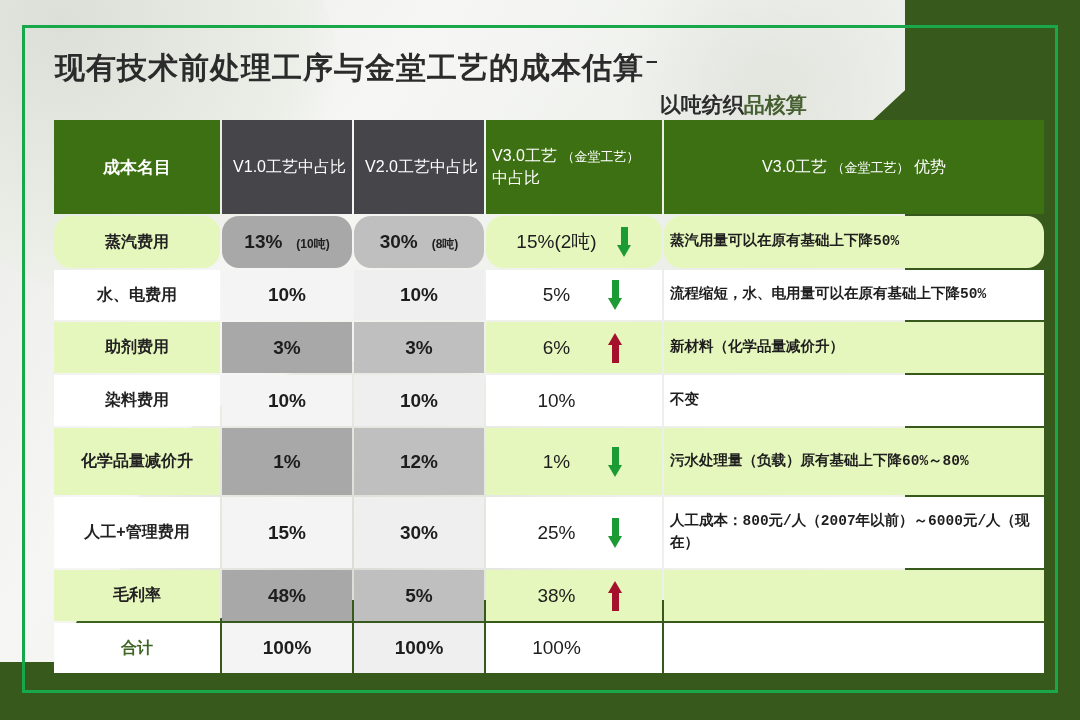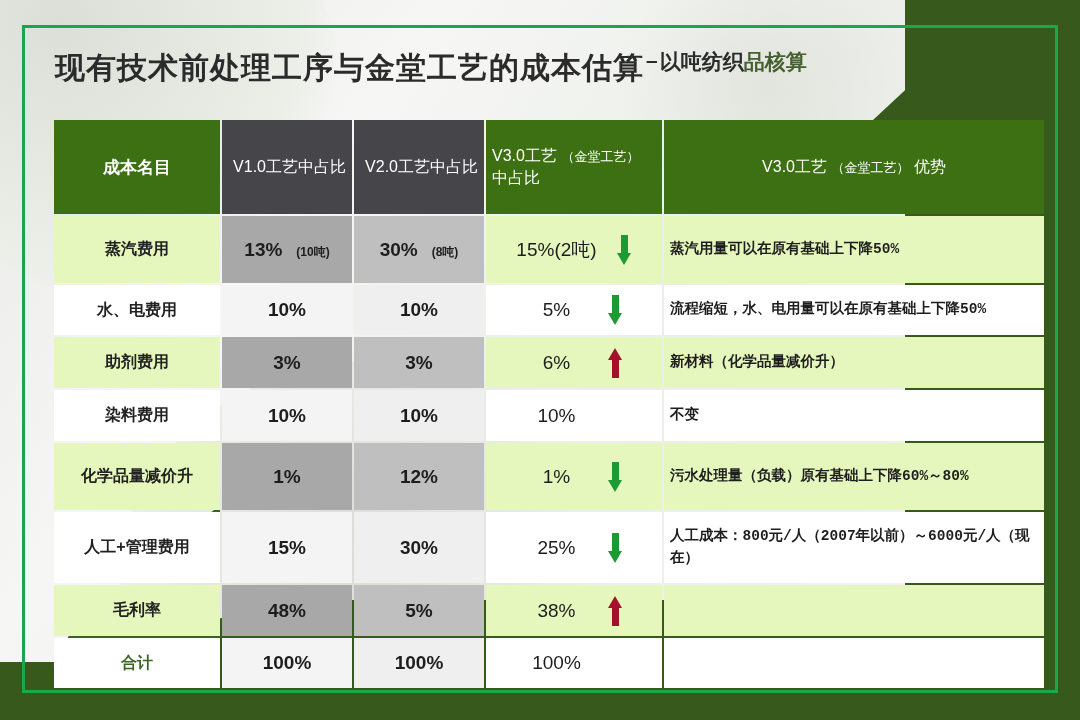--- a/index.html
+++ b/index.html
@@ -97,20 +97,21 @@
     font-size: 21px;
     font-weight: bold;
     color: #2b2b2b;
     padding: 0 2px;
   }
   .title-sub {
     font-size: 21px;
     font-weight: bold;
     color: #2b2b2b;
     white-space: nowrap;
+    margin-top: 43px;
   }
   .title-sub .occluded { color: #455f30; }
 
   
   .table-wrap {
     position: absolute;
     left: 52px; top: 118px;
     width: 986px;
     z-index: 5;
   }
@@ -240,21 +241,21 @@
   .arrow.down { color: #1c9a34; }
   .arrow.down .shaft { top: 0; height: 20px; }
   .arrow.down .head  { top: 18px; border-top: 12px solid #1c9a34; }
   .arrow.up { color: #a3112c; }
   .arrow.up .shaft { bottom: 0; height: 20px; }
   .arrow.up .head  { top: 0; border-bottom: 12px solid #a3112c; }
   .arrow.none { width: 15px; }
 
   
   tr.r-h  td, tr.r-h  th { height: 94px; }
-  tr.r1 td { height: 67px; }
+  tr.r1 td { height: 52px; border-radius: 17px; }
   tr.r2 td { height: 50px; }
   tr.r3 td { height: 51px; }
   tr.r4 td { height: 51px; }
   tr.r5 td { height: 67px; }
   tr.r6 td { height: 71px; }
   tr.r7 td { height: 51px; }
   tr.r8 td { height: 50px; }
 </style>
 </head>
 <body>

